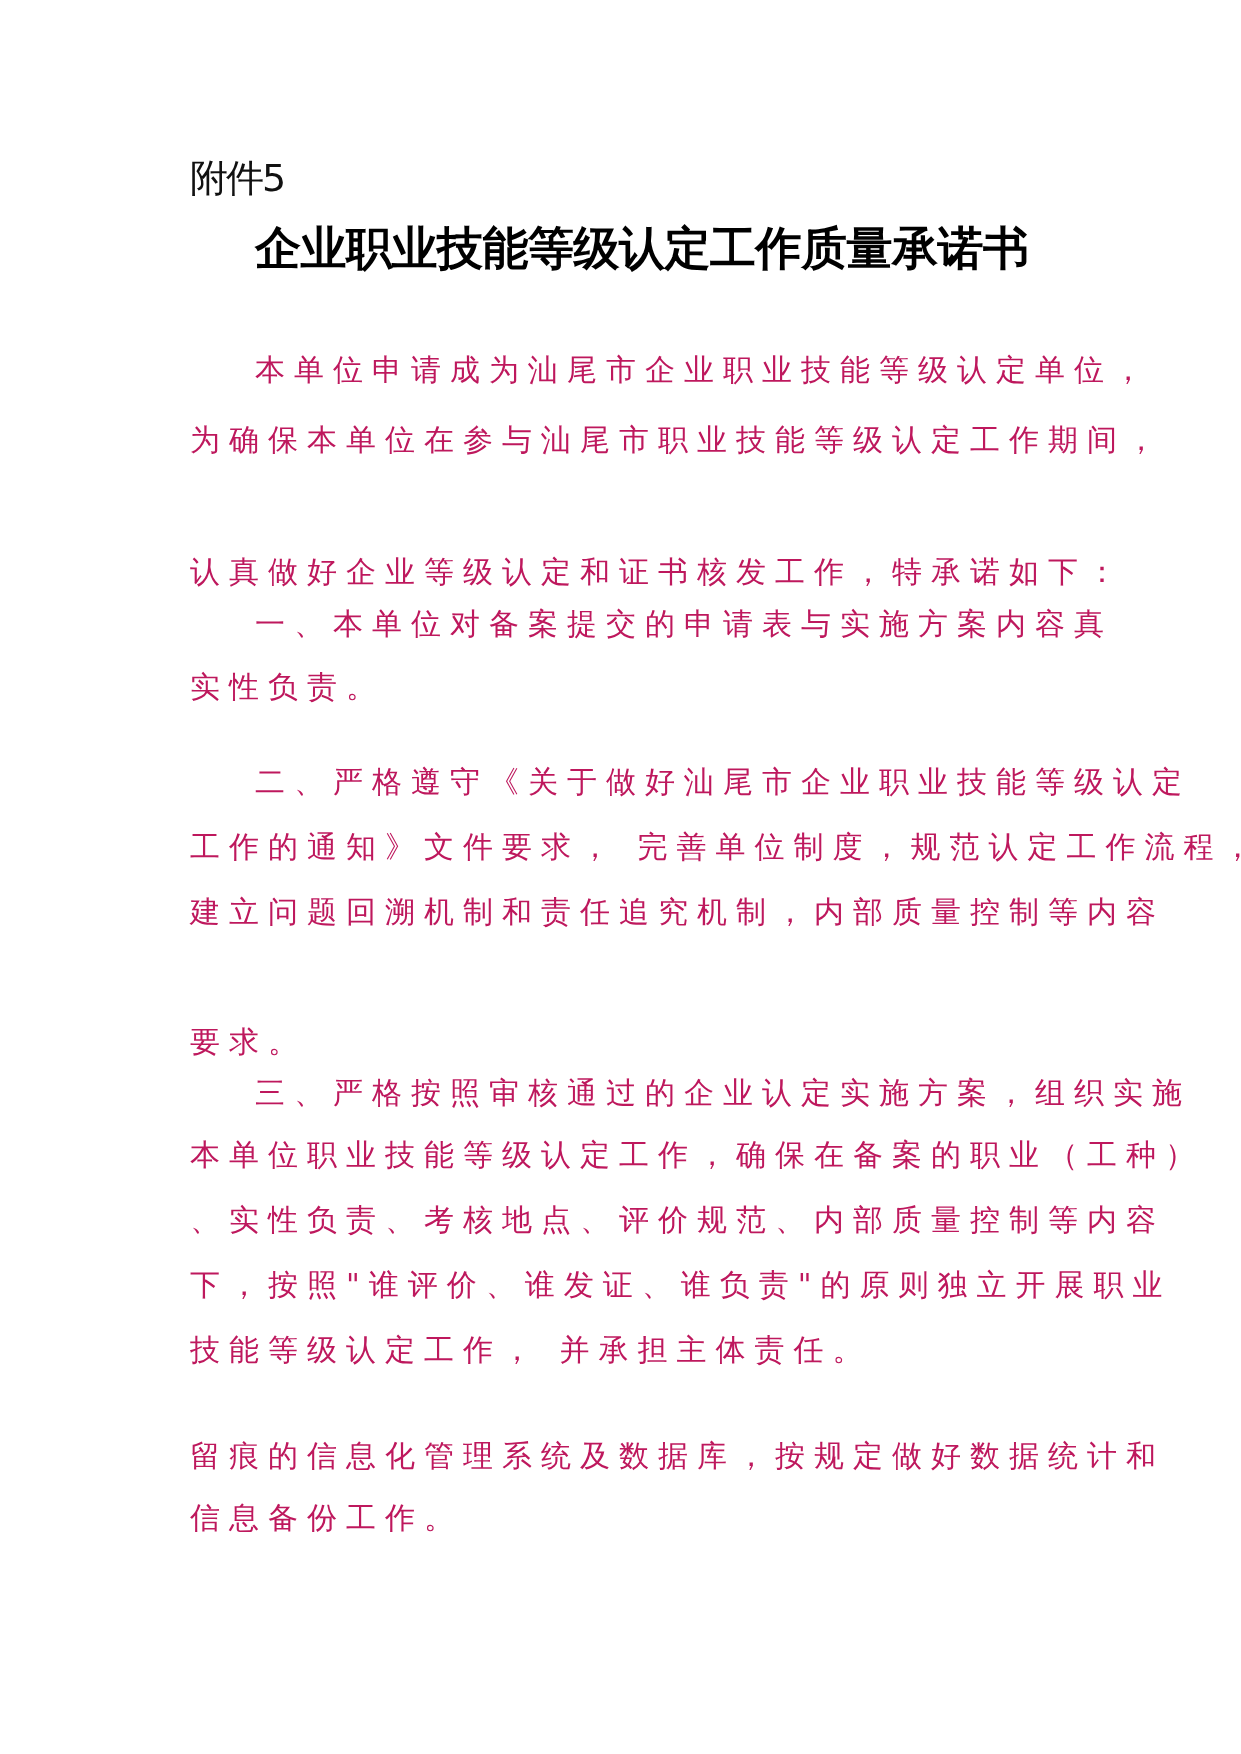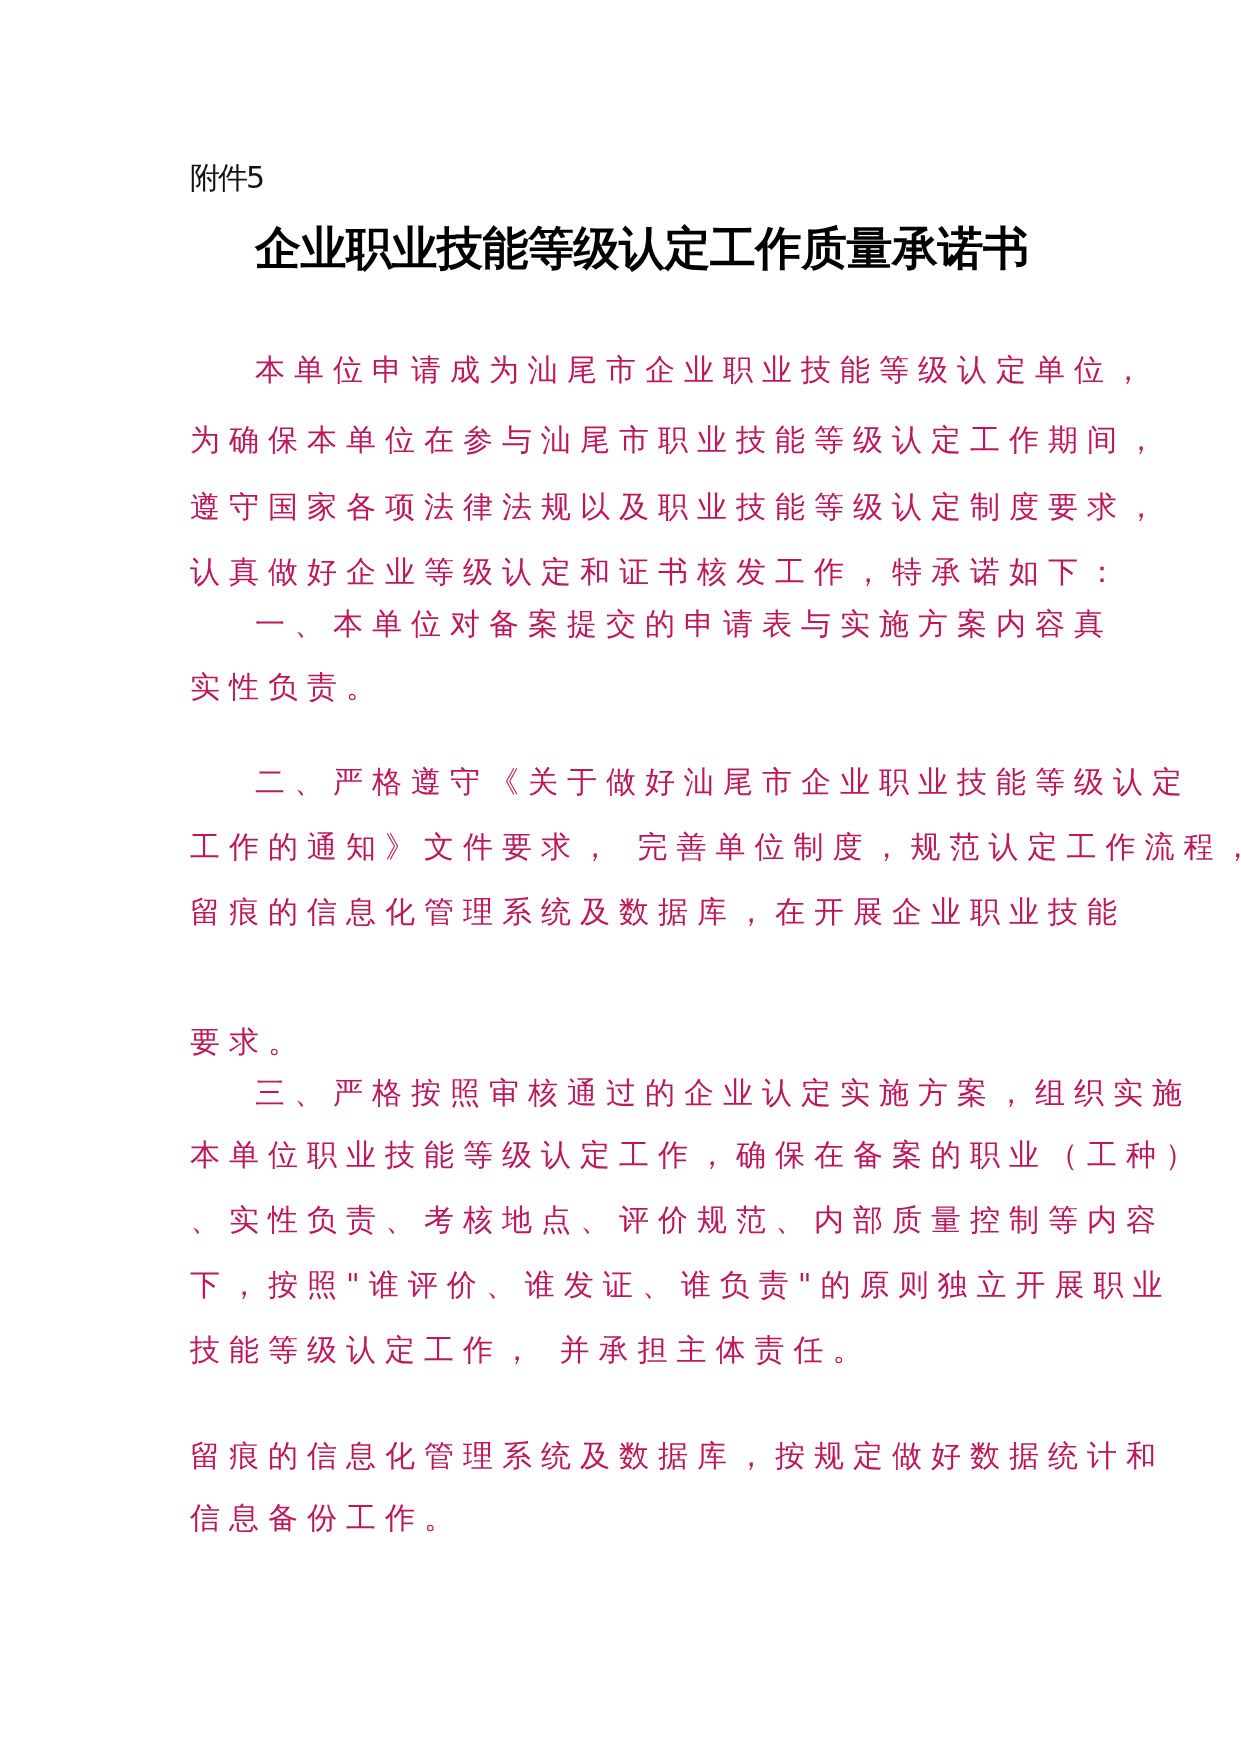--- a/index.html
+++ b/index.html
@@ -19,21 +19,21 @@
       left: 0; top: 0;
       width: 1241px;
       height: 1754px;
       background: #ffffff;
     }
     .attachment {
       position: absolute;
       left: 190px;
       top: 158px;
       font-family: "DejaVu Sans", "Liberation Sans", sans-serif;
-      font-size: 30px;
+      font-size: 38px;
       letter-spacing: -2px;
       line-height: 40px;
       color: #111;
       text-align: right;
     }
     .title {
       position: absolute;
       left: 255px;
       top: 218px;
       width: 780px;
@@ -59,29 +59,28 @@
   </style>
 </head>
 <body>
 
 <div class="page">
   <div class="attachment">附件5</div>
   <div class="title">企业职业技能等级认定工作质量承诺书</div>
 
   <div class="line indent" style="top:350px">本单位申请成为汕尾市企业职业技能等级认定单位，</div>
   <div class="line" style="top:420px">为确保本单位在参与汕尾市职业技能等级认定工作期间，</div>
-  <div class="line" style="top:487px">遵守国家各项法律法规以及职业技能等级认定制度要求，</div>
   <div class="line" style="top:552px">认真做好企业等级认定和证书核发工作，特承诺如下：</div>
 
   <div class="line indent" style="top:604px">一、本单位对备案提交的申请表与实施方案内容真</div>
   <div class="line" style="top:667px">实性负责。</div>
 
   <div class="line indent" style="top:762px">二、严格遵守《关于做好汕尾市企业职业技能等级认定</div>
   <div class="line" style="top:827px">工作的通知》文件要求， 完善单位制度，规范认定工作流程，</div>
-  <div class="line" style="top:892px">留痕的信息化管理系统及数据库，在开展企业职业技能</div>
+  <div class="line" style="top:892px">建立问题回溯机制和责任追究机制，内部质量控制等内容</div>
   <div class="line" style="top:1022px">要求。</div>
 
   <div class="line indent" style="top:1073px">三、严格按照审核通过的企业认定实施方案，组织实施</div>
   <div class="line" style="top:1135px">本单位职业技能等级认定工作，确保在备案的职业（工种）</div>
   <div class="line" style="top:1200px">、实性负责、考核地点、评价规范、内部质量控制等内容</div>
   <div class="line" style="top:1265px">下，按照"谁评价、谁发证、谁负责"的原则独立开展职业</div>
   <div class="line" style="top:1330px">技能等级认定工作， 并承担主体责任。</div>
 
   <div class="line" style="top:1436px">留痕的信息化管理系统及数据库，按规定做好数据统计和</div>
   <div class="line" style="top:1498px">信息备份工作。</div>

